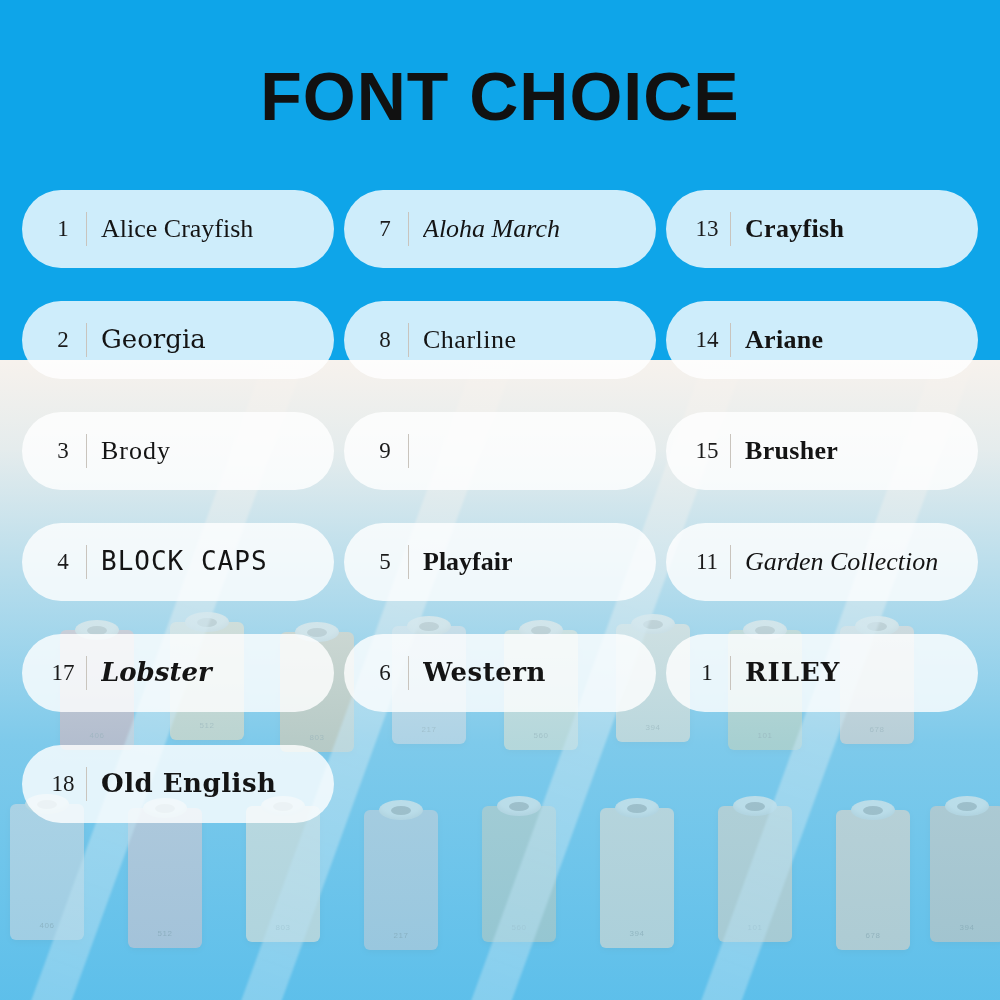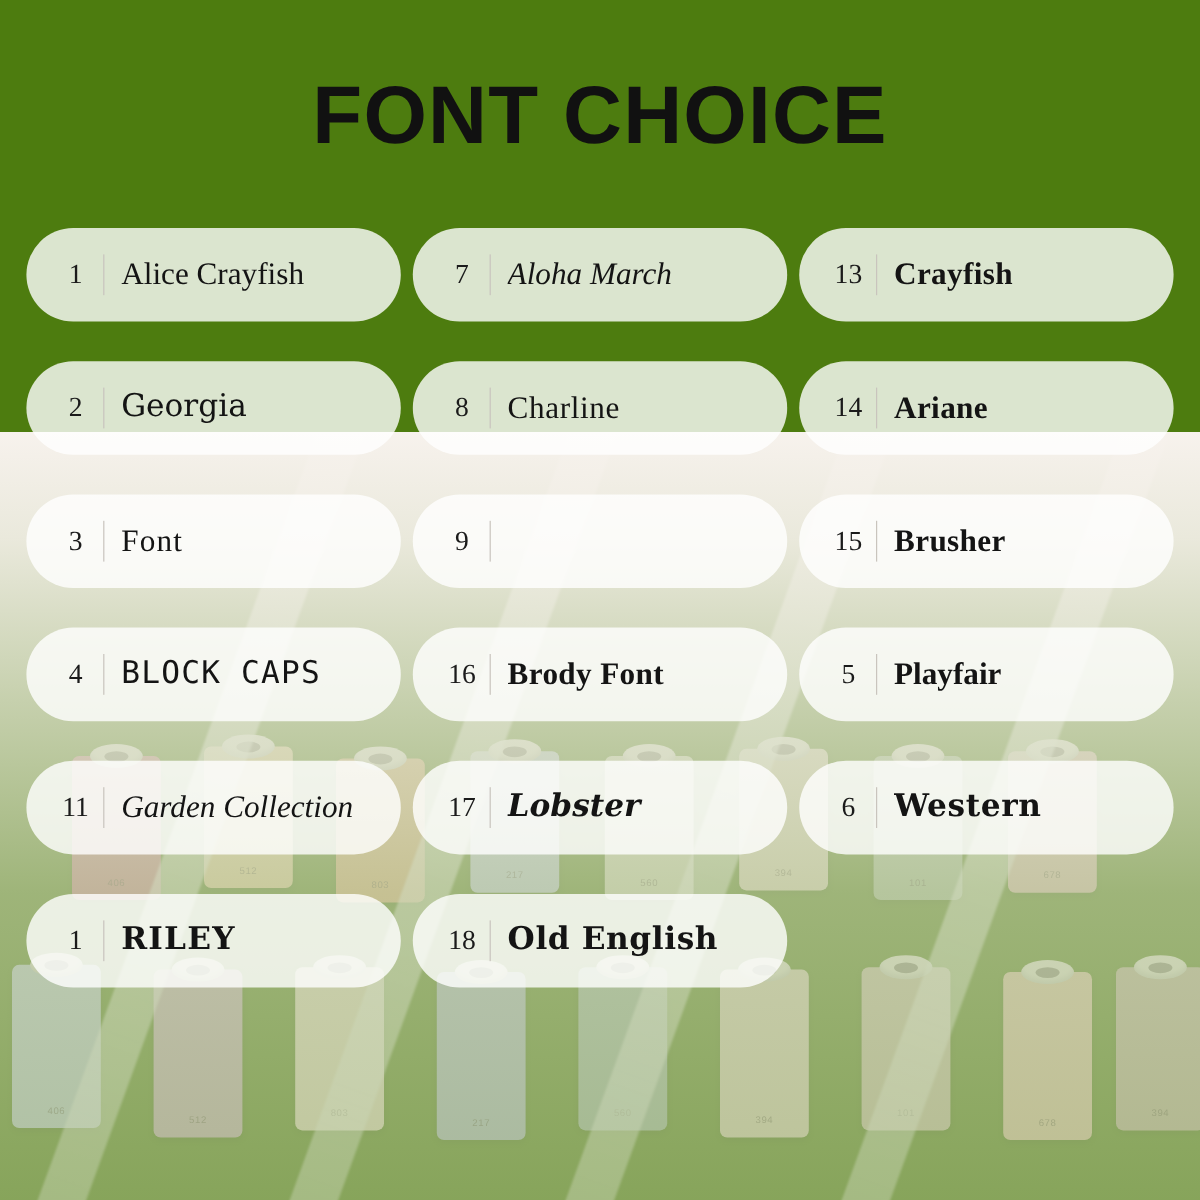--- a/index.html
+++ b/index.html
@@ -10,21 +10,21 @@
     width: 1000px;
     height: 1000px;
     font-family: "Liberation Sans", sans-serif;
     background: #f6f1ec;
     overflow: hidden;
   }
   .page {
     position: relative;
     width: 1000px;
     height: 1000px;
-    background: #4d7c0f;
+    background: #0ea5e9;
     overflow: hidden;
   }
 
   
   .photo-bg {
     position: absolute;
     left: 0;
     right: 0;
     bottom: 0;
     height: 640px;
@@ -303,41 +303,36 @@
       </div>
       <div class="font-row">
         <span class="num">14</span>
         <span class="divider"></span>
         <span class="sample s-script-b">Ariane</span>
       </div>
 
       <div class="font-row">
         <span class="num">3</span>
         <span class="divider"></span>
-        <span class="sample s-type">Font</span>
+        <span class="sample s-type">Brody</span>
       </div>
       <div class="font-row">
         <span class="num">9</span>
         <span class="divider"></span>
       </div>
       <div class="font-row">
         <span class="num">15</span>
         <span class="divider"></span>
         <span class="sample s-script-b">Brusher</span>
       </div>
 
       <div class="font-row">
         <span class="num">4</span>
         <span class="divider"></span>
         <span class="sample s-block">BLOCK CAPS</span>
-      </div>
-      <div class="font-row">
-        <span class="num">16</span>
-        <span class="divider"></span>
-        <span class="sample s-script-b">Brody Font</span>
       </div>
 
       <div class="font-row">
         <span class="num">5</span>
         <span class="divider"></span>
         <span class="sample s-serif-bold">Playfair</span>
       </div>
       <div class="font-row">
         <span class="num">11</span>
         <span class="divider"></span>

